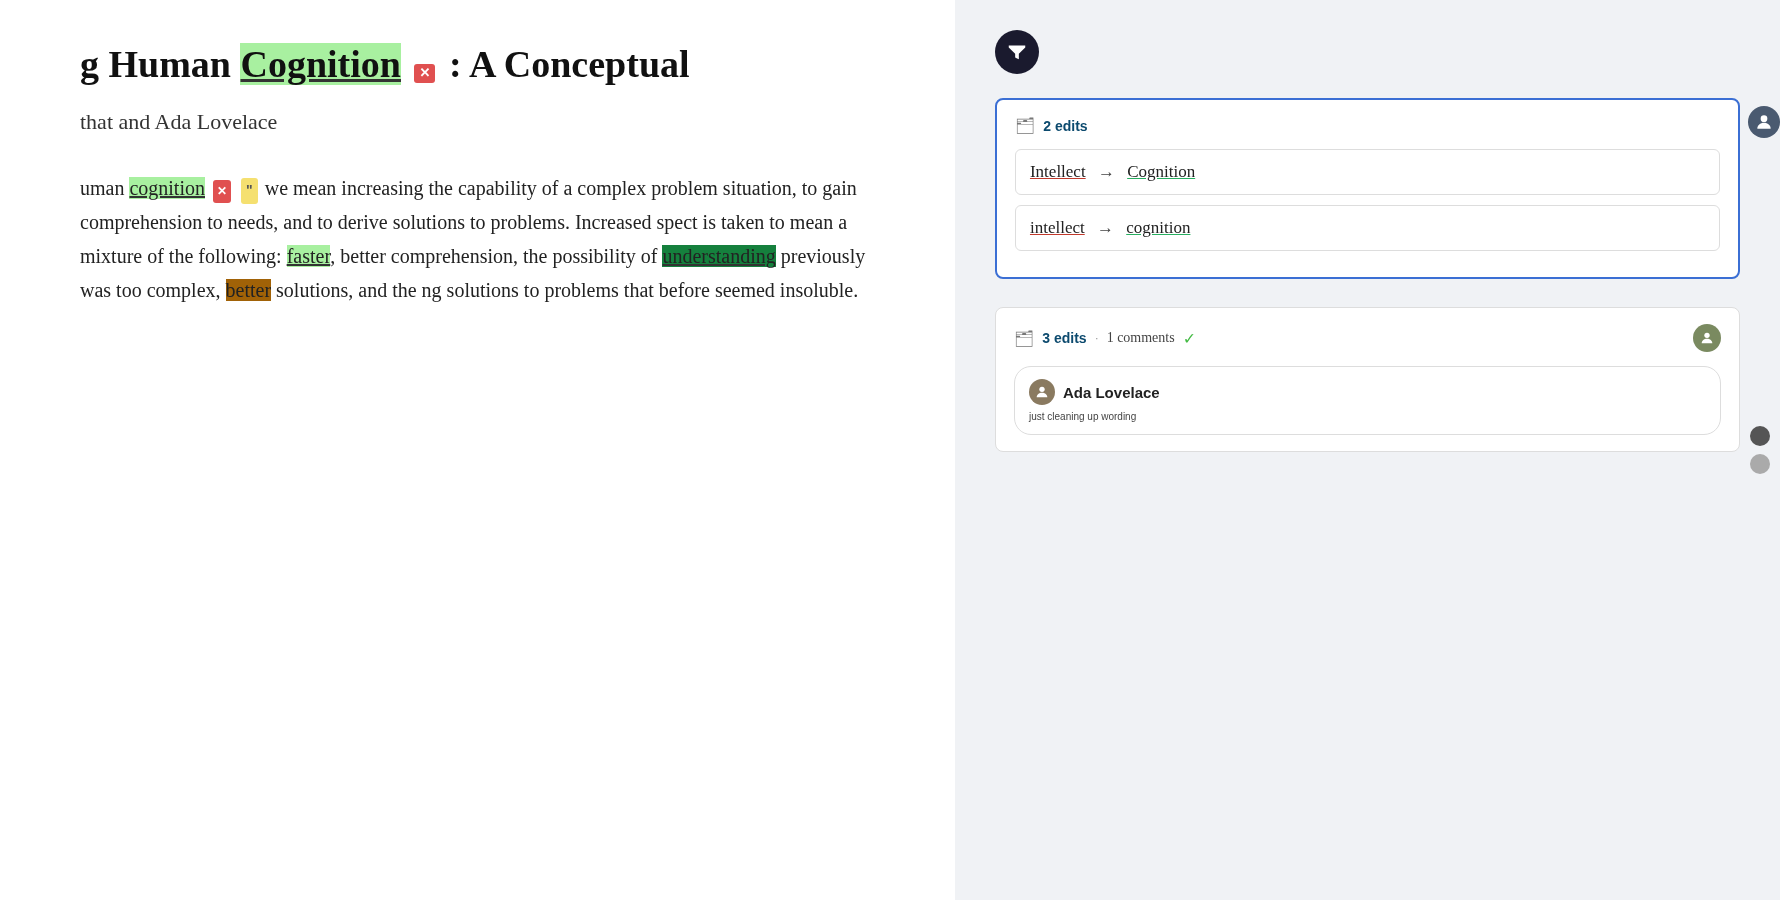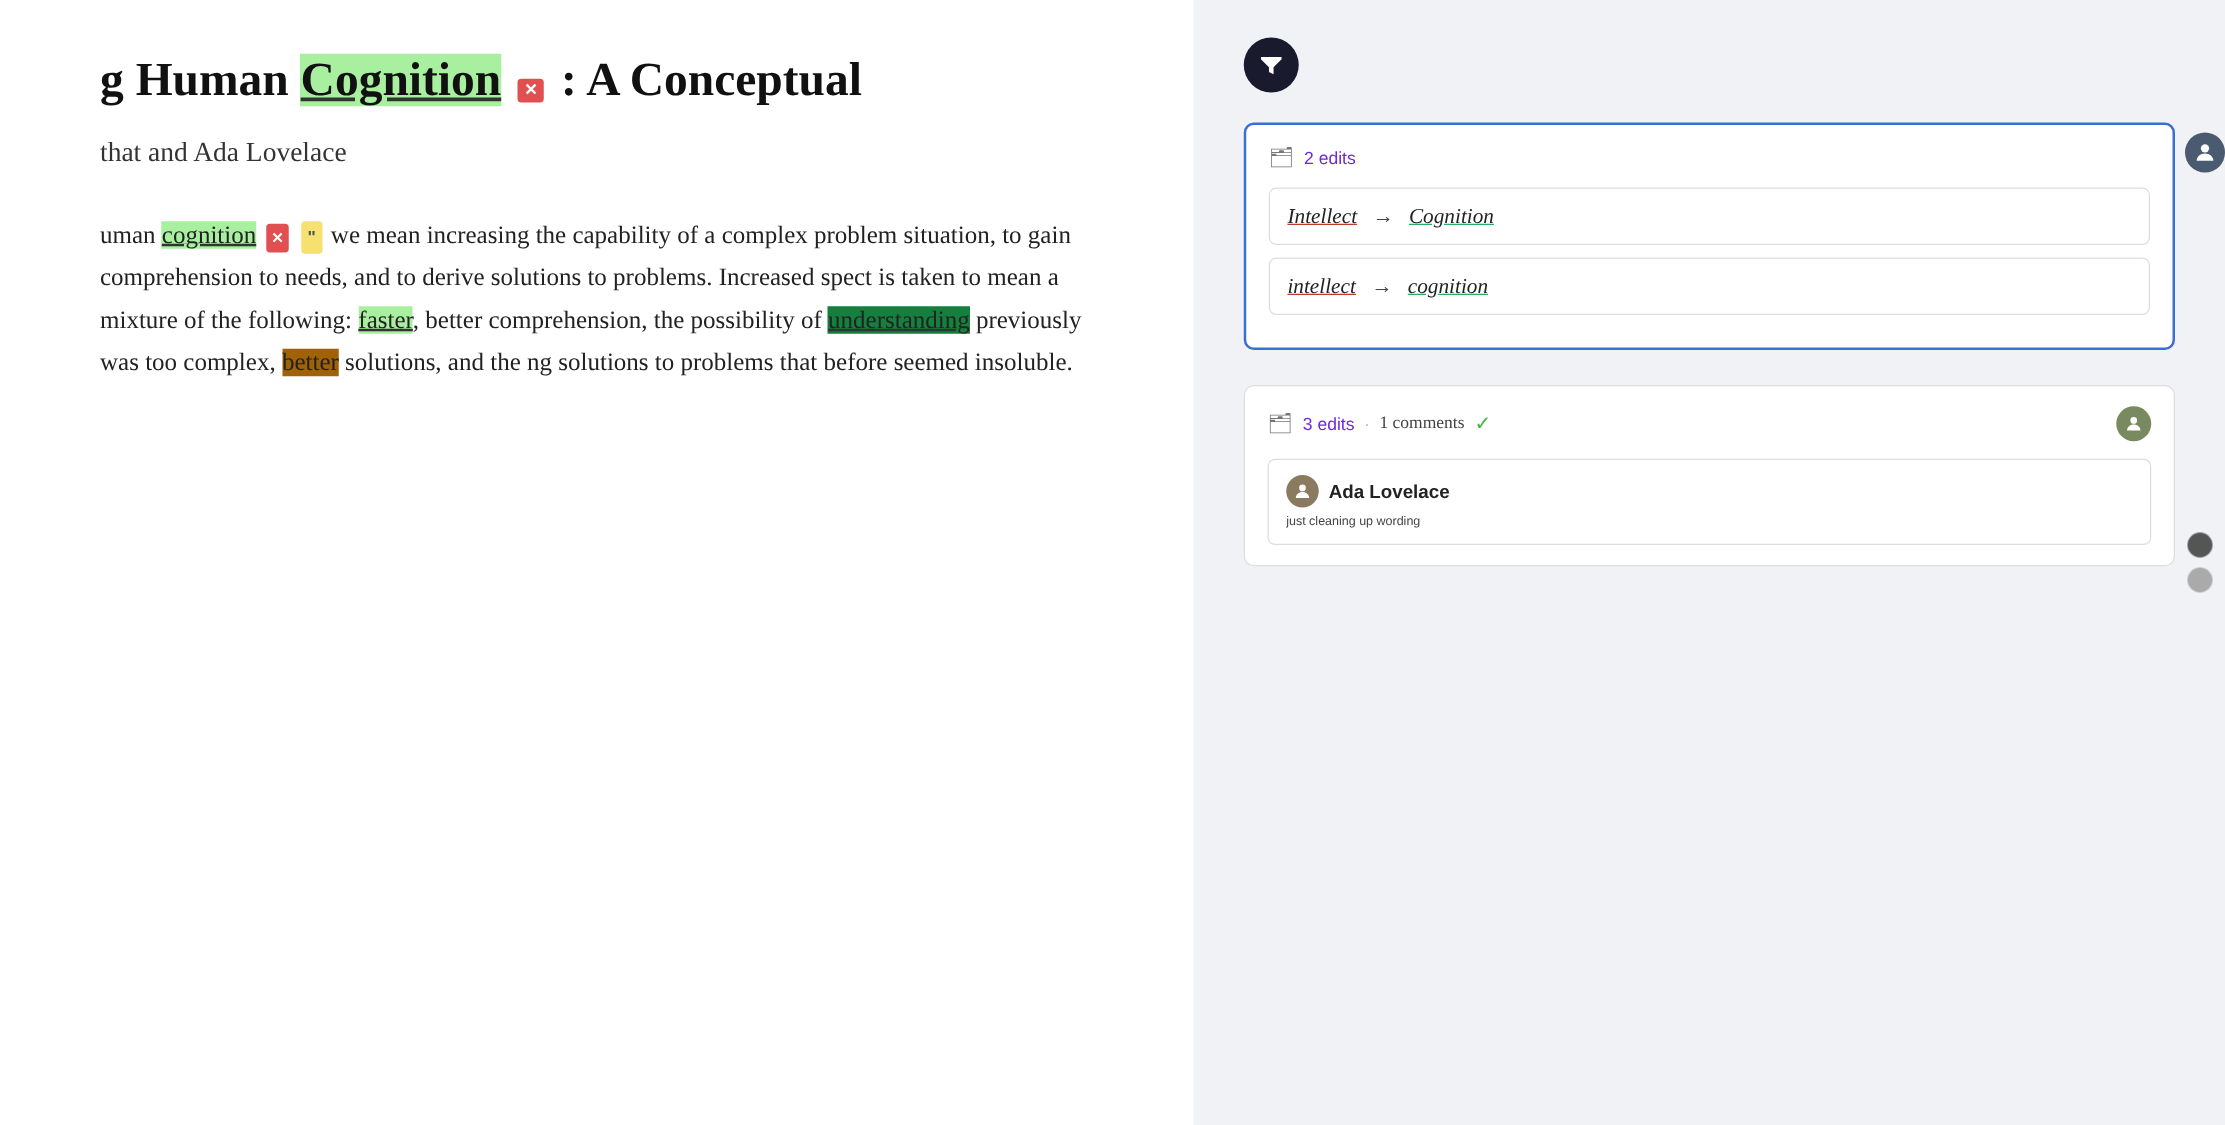--- a/index.html
+++ b/index.html
@@ -158,22 +158,22 @@
       font-size: 14px;
       color: #555;
     }
 
     .card-meta .folder-icon {
       font-size: 16px;
       color: #777;
     }
 
     .card-meta .edit-count {
-      color: #6d28d9;
-      font-weight: 400;
+      color: #0c4a6e;
+      font-weight: 700;
     }
 
     .card-meta .comment-count {
       color: #444;
       font-family: Liberation Serif, serif;
     }
 
     .card-meta .reviewed-icon {
       color: #44bb44;
       font-size: 16px;
@@ -213,21 +213,20 @@
 
     .edit-row {
       background: #fff;
       border: 1px solid #ddd;
       border-radius: 6px;
       padding: 12px 14px;
       margin-bottom: 10px;
       font-family: Georgia, serif;
       font-size: 17px;
       color: #222;
-      font-style: italic;
     }
 
     .edit-row .old-text {
       text-decoration: underline;
       text-decoration-color: #c0392b;
       color: #222;
     }
 
     .edit-row .arrow {
       margin: 0 8px;
@@ -239,21 +238,21 @@
       text-decoration: underline;
       text-decoration-color: #27ae60;
       color: #222;
     }
 
     
     .comment-section {
       margin-top: 0;
       background: #fff;
       border: 1px solid #ddd;
-      border-radius: 6px;
+      border-radius: 17px;
       padding: 12px 14px;
     }
 
     .comment-author {
       display: flex;
       align-items: center;
       gap: 8px;
       margin-bottom: 6px;
       font-family: sans-serif;
       font-size: 15px;

